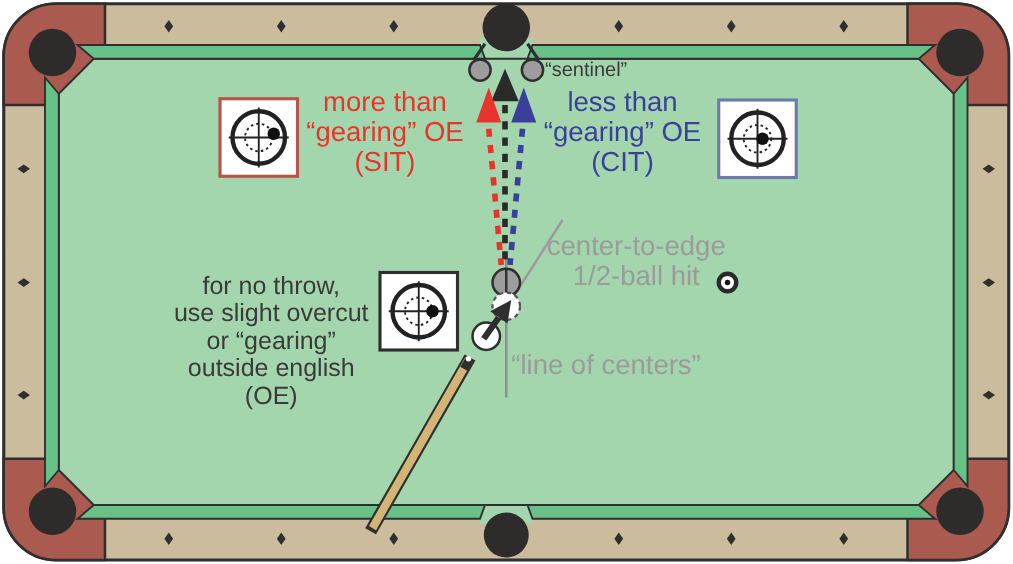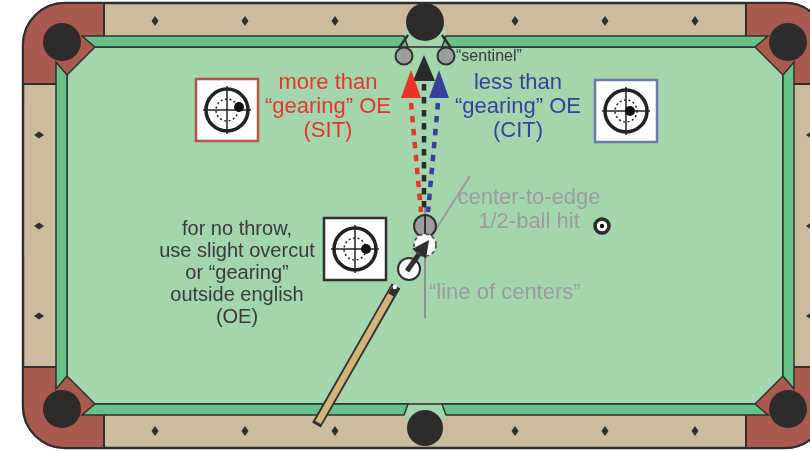--- a/index.html
+++ b/index.html
@@ -1,16 +1,16 @@
 <!DOCTYPE html>
 <html><head>
 <meta charset="utf-8">
 <style>
   html,body{margin:0;padding:0;background:#ffffff;}
-  .stage{width:718px;height:451px;position:relative;font-family:"Liberation Sans",sans-serif;padding-left:20px;}
+  .stage{width:718px;height:451px;position:relative;font-family:"Liberation Sans",sans-serif;}
   svg{display:block;}
   text{font-family:"Liberation Sans",sans-serif;}
   .t-red{fill:#e8342c;font-size:22px;}
   .t-blue{fill:#3a3f9c;font-size:22px;}
   .t-gray{fill:#9b9b9b;font-size:22px;}
   .t-dark{fill:#3a3a3a;font-size:20px;}
   .t-sentinel{fill:#3a3a3a;font-size:16px;}
   .mid{text-anchor:middle;}
 </style>
 </head>

